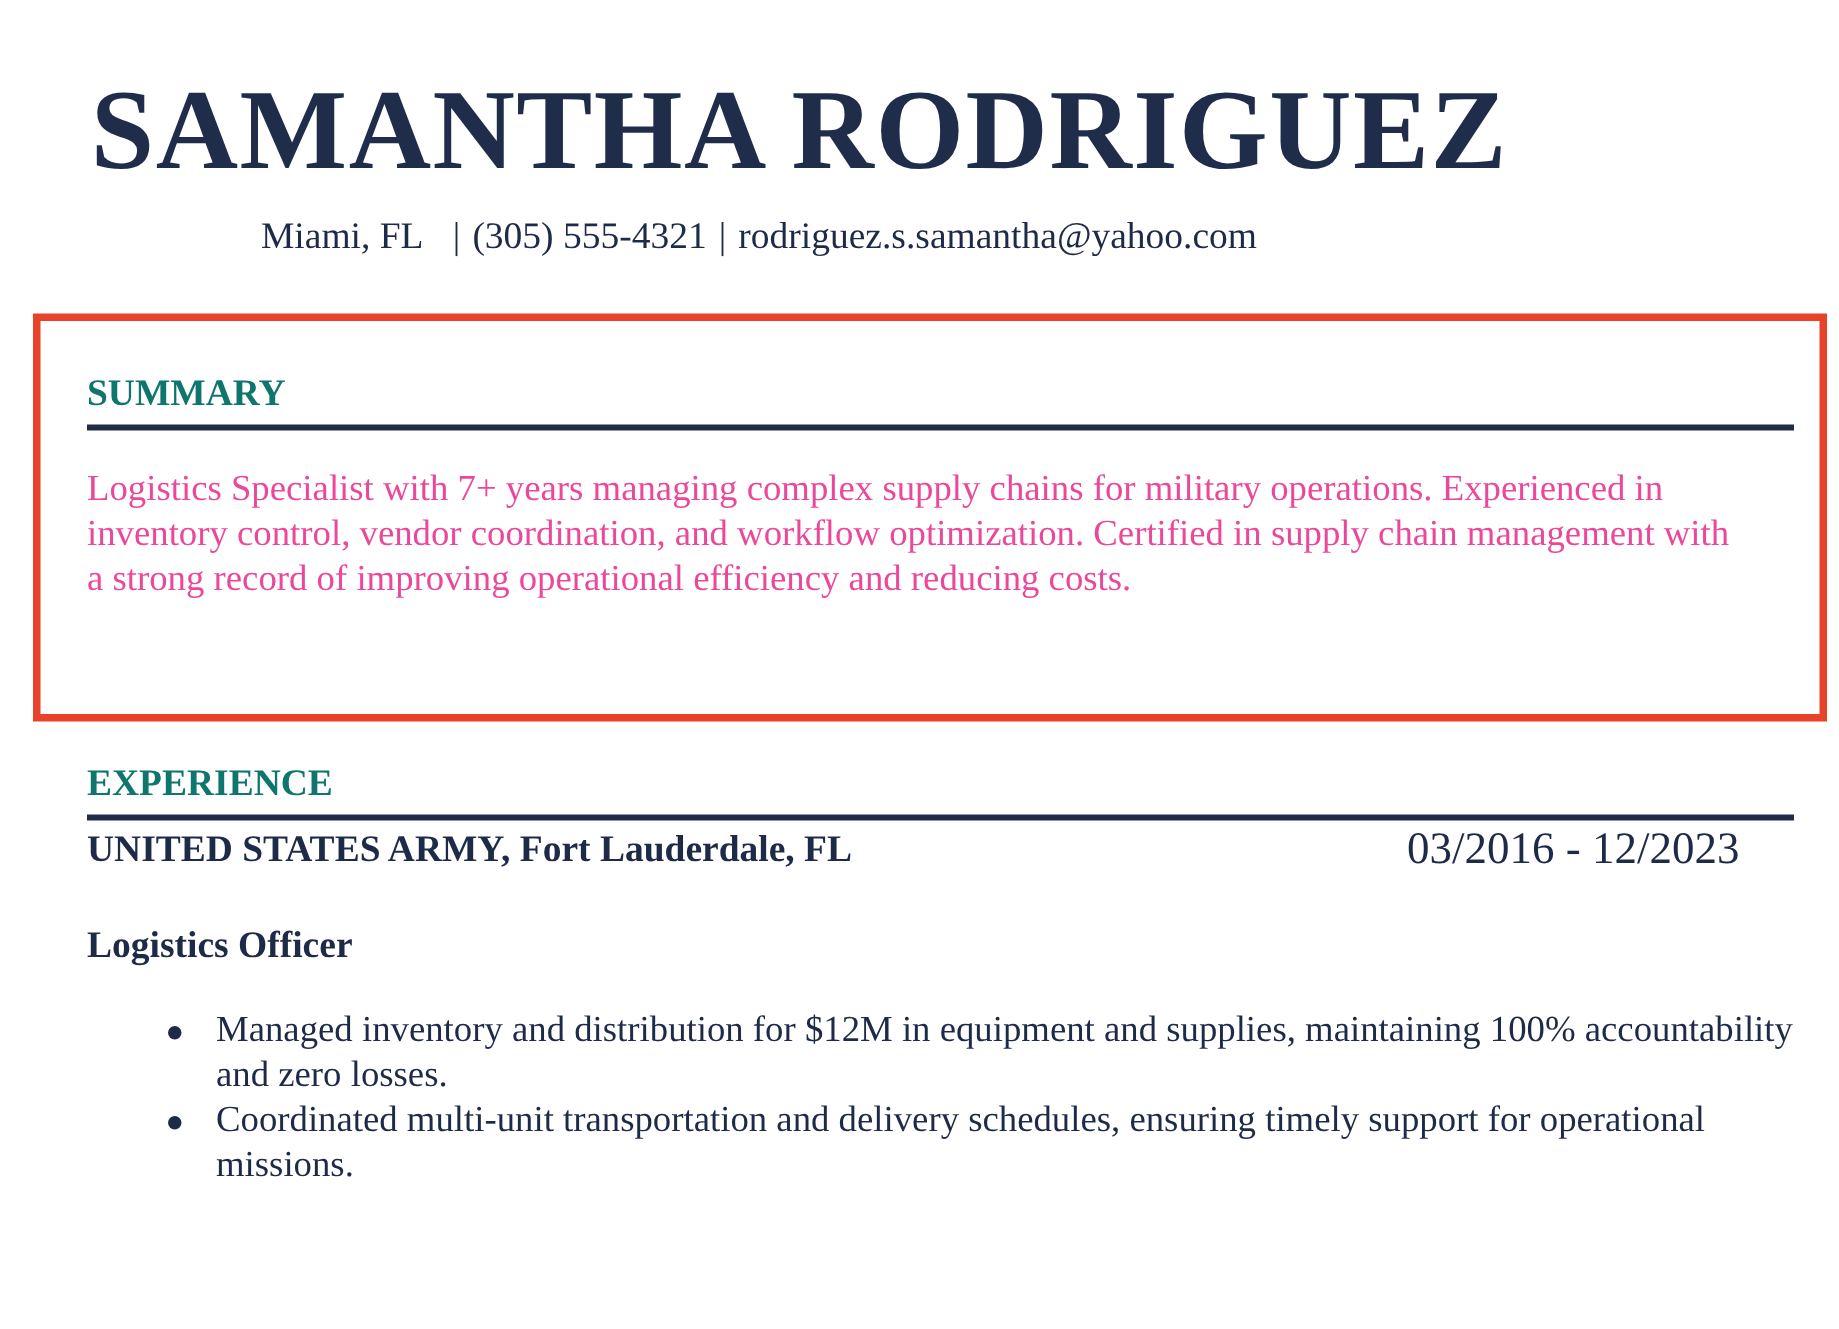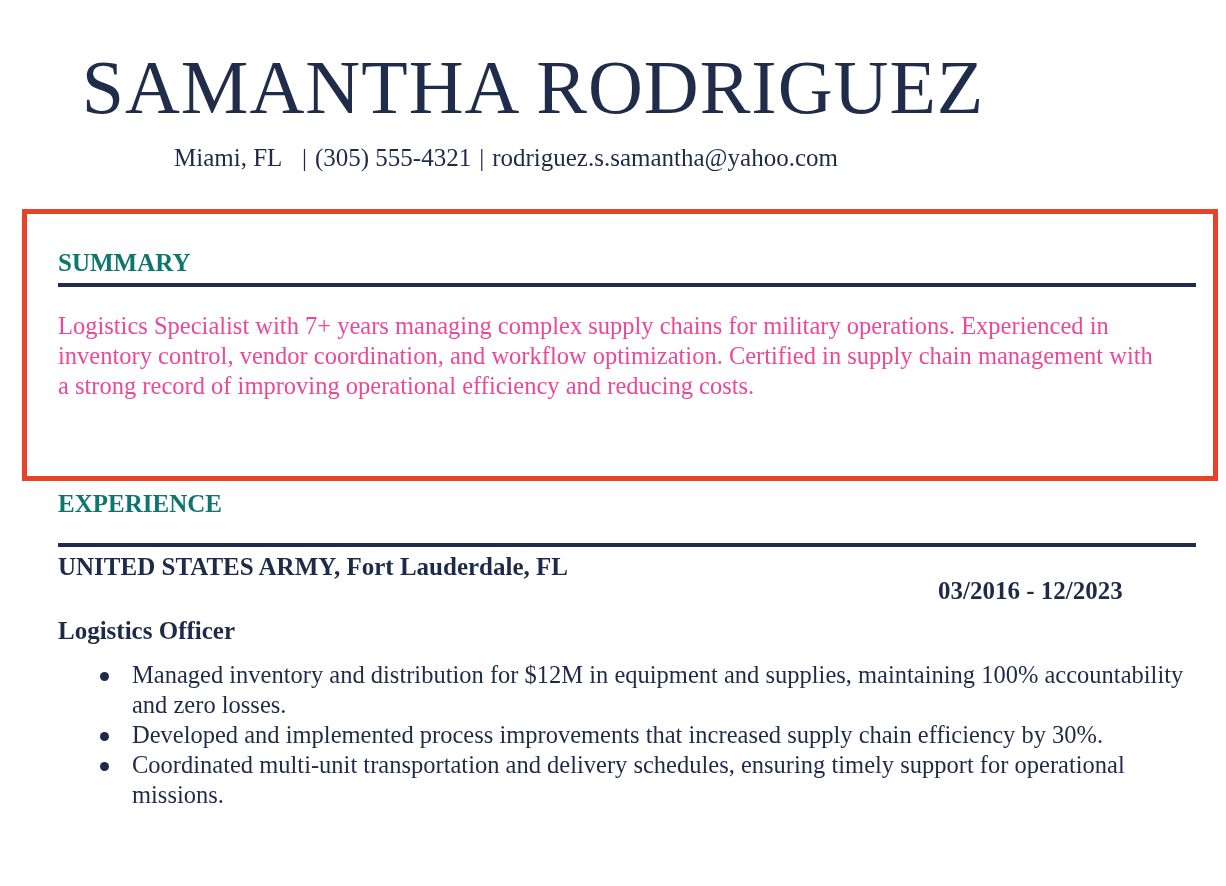--- a/index.html
+++ b/index.html
@@ -1,51 +1,50 @@
 <!DOCTYPE html>
 <html><head>
 <meta charset="utf-8">
 <style>
   html, body { margin:0; padding:0; background:#ffffff; }
   body { width:1226px; height:886px; position:relative; overflow:hidden;
          font-family:"Liberation Serif","DejaVu Serif",serif; color:#1e2b48; }
   .name { position:absolute; left:0; width:1066px; top:44px; text-align:center;
-          font-size:76px; font-weight:normal; letter-spacing:1px; line-height:86px; color:#1f2c4a; }
+          font-size:76px; font-weight:bold; letter-spacing:1px; line-height:86px; color:#1f2c4a; }
   .contact { position:absolute; left:0; width:1012px; top:141px; text-align:center;
              font-size:25px; line-height:34px; color:#1e2b48; white-space:pre; }
   .contact .sep { padding:0 8px; }
   .highlight-box { position:absolute; left:22px; top:209px; width:1186px; height:262px;
                    border:5px solid #e8432a; }
   .section-title { position:absolute; left:58px; font-size:25px; font-weight:bold; line-height:30px; color:#0f766e; }
   .rule { position:absolute; left:58px; width:1138px; height:4px; background:#1f2c4a; }
   .summary-text { position:absolute; left:58px; top:311px; width:1110px; font-size:24.5px; line-height:30px; color:#ec4899; }
   .employer { position:absolute; left:58px; top:552px; font-size:25px; font-weight:bold; line-height:30px;text-align:center; }
-  .dates { position:absolute; left:938px; top:576px; font-size:25px; font-weight:bold; line-height:30px; }
+  .dates { position:absolute; left:938px; top:551px; font-size:30px; font-weight:normal; line-height:30px; }
   .job-title { position:absolute; left:58px; top:616px; font-size:25px; font-weight:bold; line-height:30px; }
-  .bullets { position:absolute; left:58px; top:660px; width:1140px; margin:0; padding:0; list-style:none; }
+  .bullets { position:absolute; left:58px; top:660px; width:1140px; margin:12px; padding:0; list-style:none; }
   .bullets li { position:relative; padding-left:74px; font-size:24.5px; line-height:30px; }
   .bullets li .dot { position:absolute; left:42px; top:12px; width:9px; height:9px; border-radius:50%; background:#1e2b48; }
 </style>
 </head>
 <body>
 
 <div class="name">SAMANTHA RODRIGUEZ</div>
 
 <div class="contact"><span>Miami, FL</span>  <span class="sep">|</span><span>(305) 555-4321</span><span class="sep">|</span><span>rodriguez.s.samantha@yahoo.com</span></div>
 
 <div class="highlight-box"></div>
 
 <div class="section-title" style="top:248px;">SUMMARY</div>
 <div class="rule" style="top:283px;"></div>
 <div class="summary-text">Logistics Specialist with 7+ years managing complex supply chains for military operations. Experienced in inventory control, vendor coordination, and workflow optimization. Certified in supply chain management with a strong record of improving operational efficiency and reducing costs.</div>
 
-<div class="section-title" style="top:489px;">EXPERIENCE</div>
+<div class="section-title" style="top:508px;">EXPERIENCE</div>
 <div class="rule" style="top:543px;"></div>
 
 <div class="employer">UNITED STATES ARMY, Fort Lauderdale, FL</div>
 <div class="dates">03/2016 - 12/2023</div>
 <div class="job-title">Logistics Officer</div>
 
 <ul class="bullets">
   <li><span class="dot"></span><span>Managed inventory and distribution for $12M in equipment and supplies, maintaining 100% accountability and zero losses.</span></li>
-  <li><span class="dot"></span><span>Developed and implemented process improvements that increased supply chain efficiency by 30%.</span></li>
   <li><span class="dot"></span><span>Coordinated multi-unit transportation and delivery schedules, ensuring timely support for operational missions.</span></li>
 </ul>
 
 </body></html>

